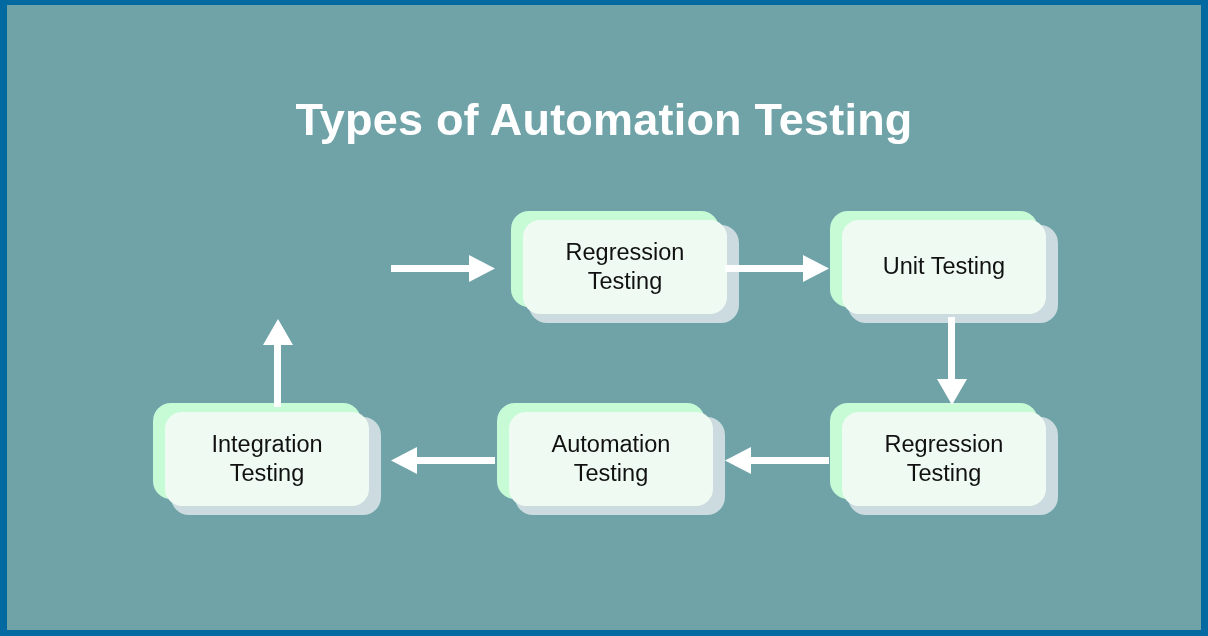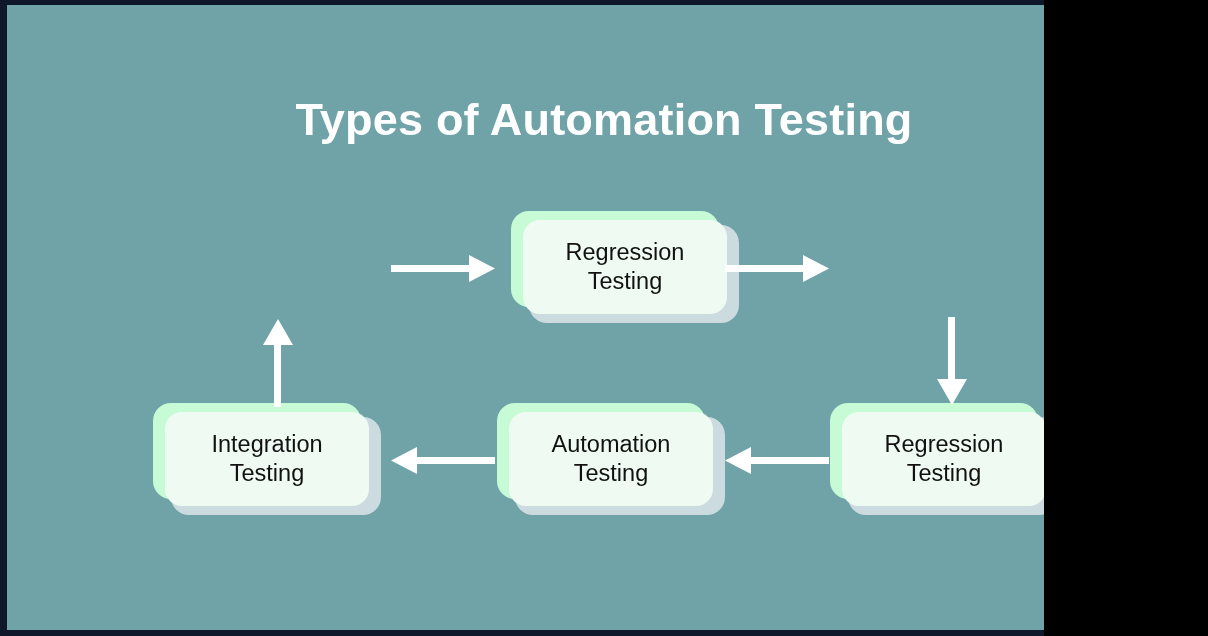--- a/index.html
+++ b/index.html
@@ -6,23 +6,23 @@
   html, body {
     margin: 0;
     padding: 0;
     background: #000000;
   }
   body {
     font-family: "Liberation Sans", sans-serif;
   }
   #canvas {
     position: relative;
-    width: 1044px;
+    width: 1208px;
     height: 636px;
-    background: #0f172a;
+    background: #0369a1;
     overflow: hidden;
     box-sizing: border-box;
   }
   #stage {
     position: absolute;
     left: 7px;
     top: 5px;
     width: 1194px;
     height: 625px;
     background: #6fa3a8;
@@ -110,20 +110,27 @@
 
     <div class="node" style="left:504px; top:206px;">
       <div class="green-layer"></div>
       <div class="shadow-layer"></div>
       <div class="face">
         <div class="label">Regression
 Testing</div>
       </div>
     </div>
 
+    <div class="node" style="left:823px; top:206px;">
+      <div class="green-layer"></div>
+      <div class="shadow-layer"></div>
+      <div class="face">
+        <div class="label">Unit Testing</div>
+      </div>
+    </div>
 
     <div class="node" style="left:146px; top:398px;text-decoration:underline;">
       <div class="green-layer"></div>
       <div class="shadow-layer"></div>
       <div class="face">
         <div class="label">Integration
 Testing</div>
       </div>
     </div>
 

